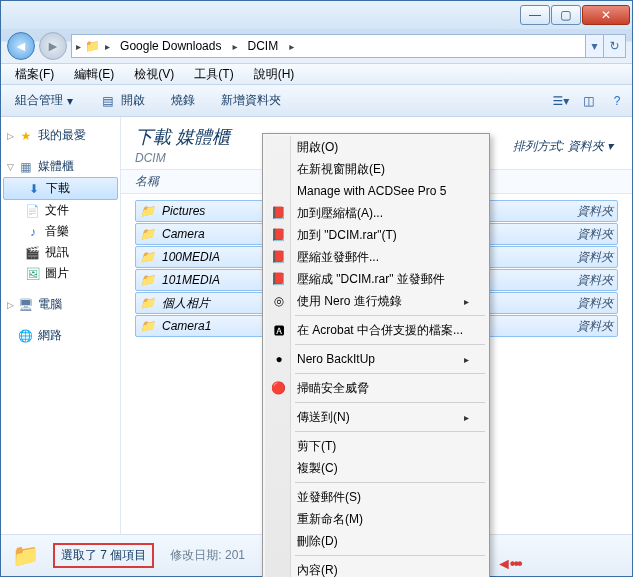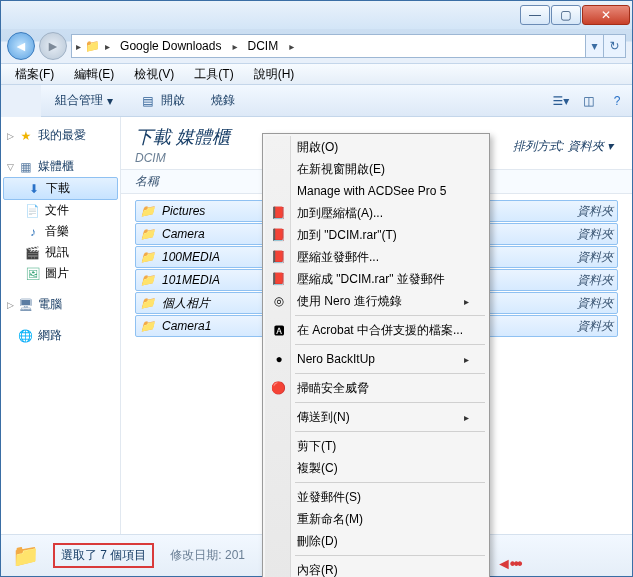--- a/index.html
+++ b/index.html
@@ -23,21 +23,21 @@
 .bc-search { width: 22px; border-left: 1px solid #9db7d4; display:flex; align-items:center; justify-content:center; color:#3b6da3; background:#e9f3ff; height:100%; }
 .bc-dd { width: 18px; display:flex; align-items:center; justify-content:center; border-left:1px solid #9db7d4; height:100%; color:#3b6da3; background:#eaf3ff; }
 .searchbox { width: 180px; height: 24px; background: #fff; border: 1px solid #9db7d4; display: flex; align-items: center; padding: 0 4px; color: #808080; font-style: italic; }
 .searchbox .sicon { margin-left:auto; color:#3b6da3; font-style:normal; }
 
 
 .menubar { height: 22px; background: linear-gradient(#f7fbff, #e5eef8); border-top: 1px solid #c4d6ea; border-bottom: 1px solid #c4d6ea; display: flex; align-items: center; padding: 0 6px; gap: 4px; }
 .menubar .mitem { padding: 0 8px; height: 100%; display: flex; align-items: center; }
 
 
-.toolbar { height: 32px; background: linear-gradient(#f2f8ff, #dde9f7); border-bottom: 1px solid #c4d6ea; display: flex; align-items: center; padding: 0 6px; gap: 10px; margin-left: 40px; }
+.toolbar { height: 32px; background: linear-gradient(#f2f8ff, #dde9f7); border-bottom: 1px solid #c4d6ea; display: flex; align-items: center; padding: 0 6px; gap: 10px; }
 .toolbar .tbtn { padding: 2px 8px; color: #1b3f66; display:flex; align-items:center; gap:4px; border-radius:3px; }
 .toolbar .spacer { flex: 1; }
 .tool-icon { width:18px; height:18px; display:flex; align-items:center; justify-content:center; color:#2b5c93; }
 
 
 .body { flex: 1; display: flex; background: #fff; min-height: 0; }
 .sidebar { width: 120px; border-right: 1px solid #e1e8f0; padding: 8px 0; overflow: hidden; }
 .navgroup { margin-bottom: 10px; }
 .navhead { display: flex; align-items: center; gap: 4px; padding: 2px 6px; color: #1b3f66; }
 .navhead .tri { font-size: 9px; color: #808080; }
@@ -113,20 +113,21 @@
   <div class="toolbar">
     <div class="tbtn">
         <span>組合管理</span>
         <span>▾</span>
       </div>
     <div class="tbtn">
         <span class="tool-icon">▤</span>
         <span>開啟</span>
       </div>
     <div class="tbtn">燒錄</div>
+    <div class="tbtn">新增資料夾</div>
     <div class="spacer"></div>
     <div class="tool-icon">☰<span>▾</span></div>
     <div class="tool-icon">◫</div>
     <div class="tool-icon" style="color:#2a72c8">?</div>
   </div>
 
   <div class="body">
     <div class="sidebar">
       <div class="navgroup">
         <div class="navhead">

